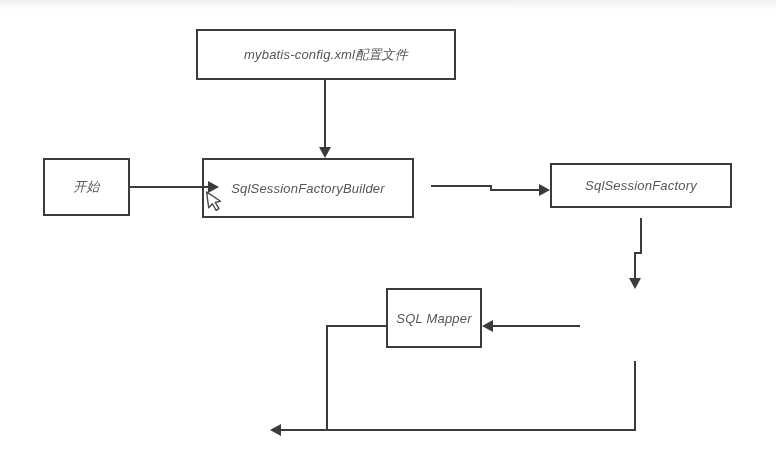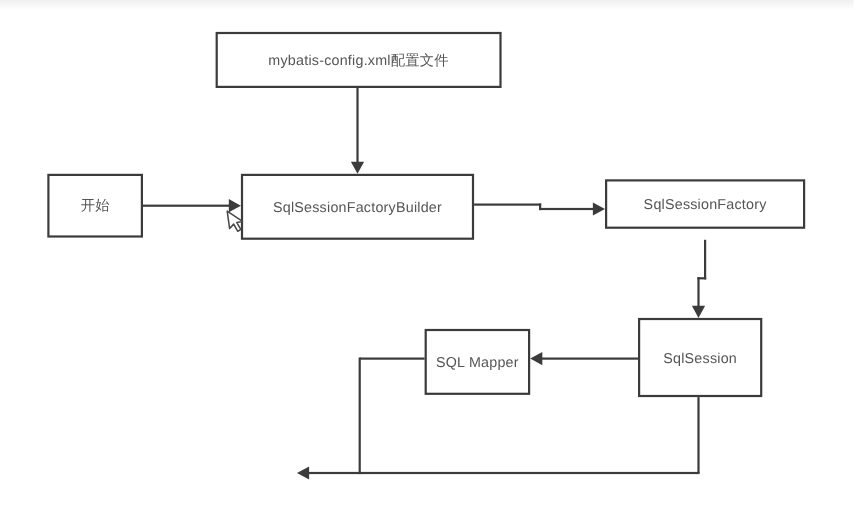--- a/index.html
+++ b/index.html
@@ -10,20 +10,21 @@
   html,body{margin:0;padding:0;background:#fff;}
   body{
     width:776px;height:474px;
     font-family:"Liberation Sans","DejaVu Sans",sans-serif;
     overflow:hidden;
   }
   .canvas{
     position:relative;
     width:776px;height:474px;
     background:var(--canvas);
+    font-style:italic;
   }
   .top-fade{
     position:absolute;left:0;top:0;right:0;height:12px;
     background:linear-gradient(#f0f0f0,#ffffff 80%);
     pointer-events:none;
   }
   .node{
     position:absolute;
     box-sizing:border-box;
     border:2px solid var(--line);
@@ -71,33 +72,30 @@
 <div class="canvas">
 
   <div class="node" style="left:196px;top:29px;width:260px;height:51px">
     <span class="node-label">mybatis-config.xml配置文件</span>
   </div>
 
   <div class="node" style="left:43px;top:158px;width:87px;height:58px">
     <span class="node-label">开始</span>
   </div>
 
-  <div class="node" style="left:219px;top:158px;width:212px;height:60px">
+  <div class="node" style="left:202px;top:158px;width:212px;height:60px">
     <span class="node-label">SqlSessionFactoryBuilder</span>
   </div>
 
   <div class="node" style="left:550px;top:163px;width:182px;height:45px">
     <span class="node-label">SqlSessionFactory</span>
   </div>
 
-  <div class="node" style="left:580px;top:289px;width:113px;height:72px">
-    <span class="node-label">SqlSession</span>
-  </div>
 
-  <div class="node" style="left:386px;top:299px;width:96px;height:60px">
+  <div class="node" style="left:386px;top:288px;width:96px;height:60px">
     <span class="node-label">SQL Mapper</span>
   </div>
 
 
   <div class="seg" style="left:324px;top:80px;width:2px;height:68px"></div>
   <div class="arrow down" style="left:319px;top:147px"></div>
 
   <div class="seg" style="left:130px;top:186px;width:79px;height:2px"></div>
   <div class="arrow right" style="left:208px;top:181px"></div>
 

